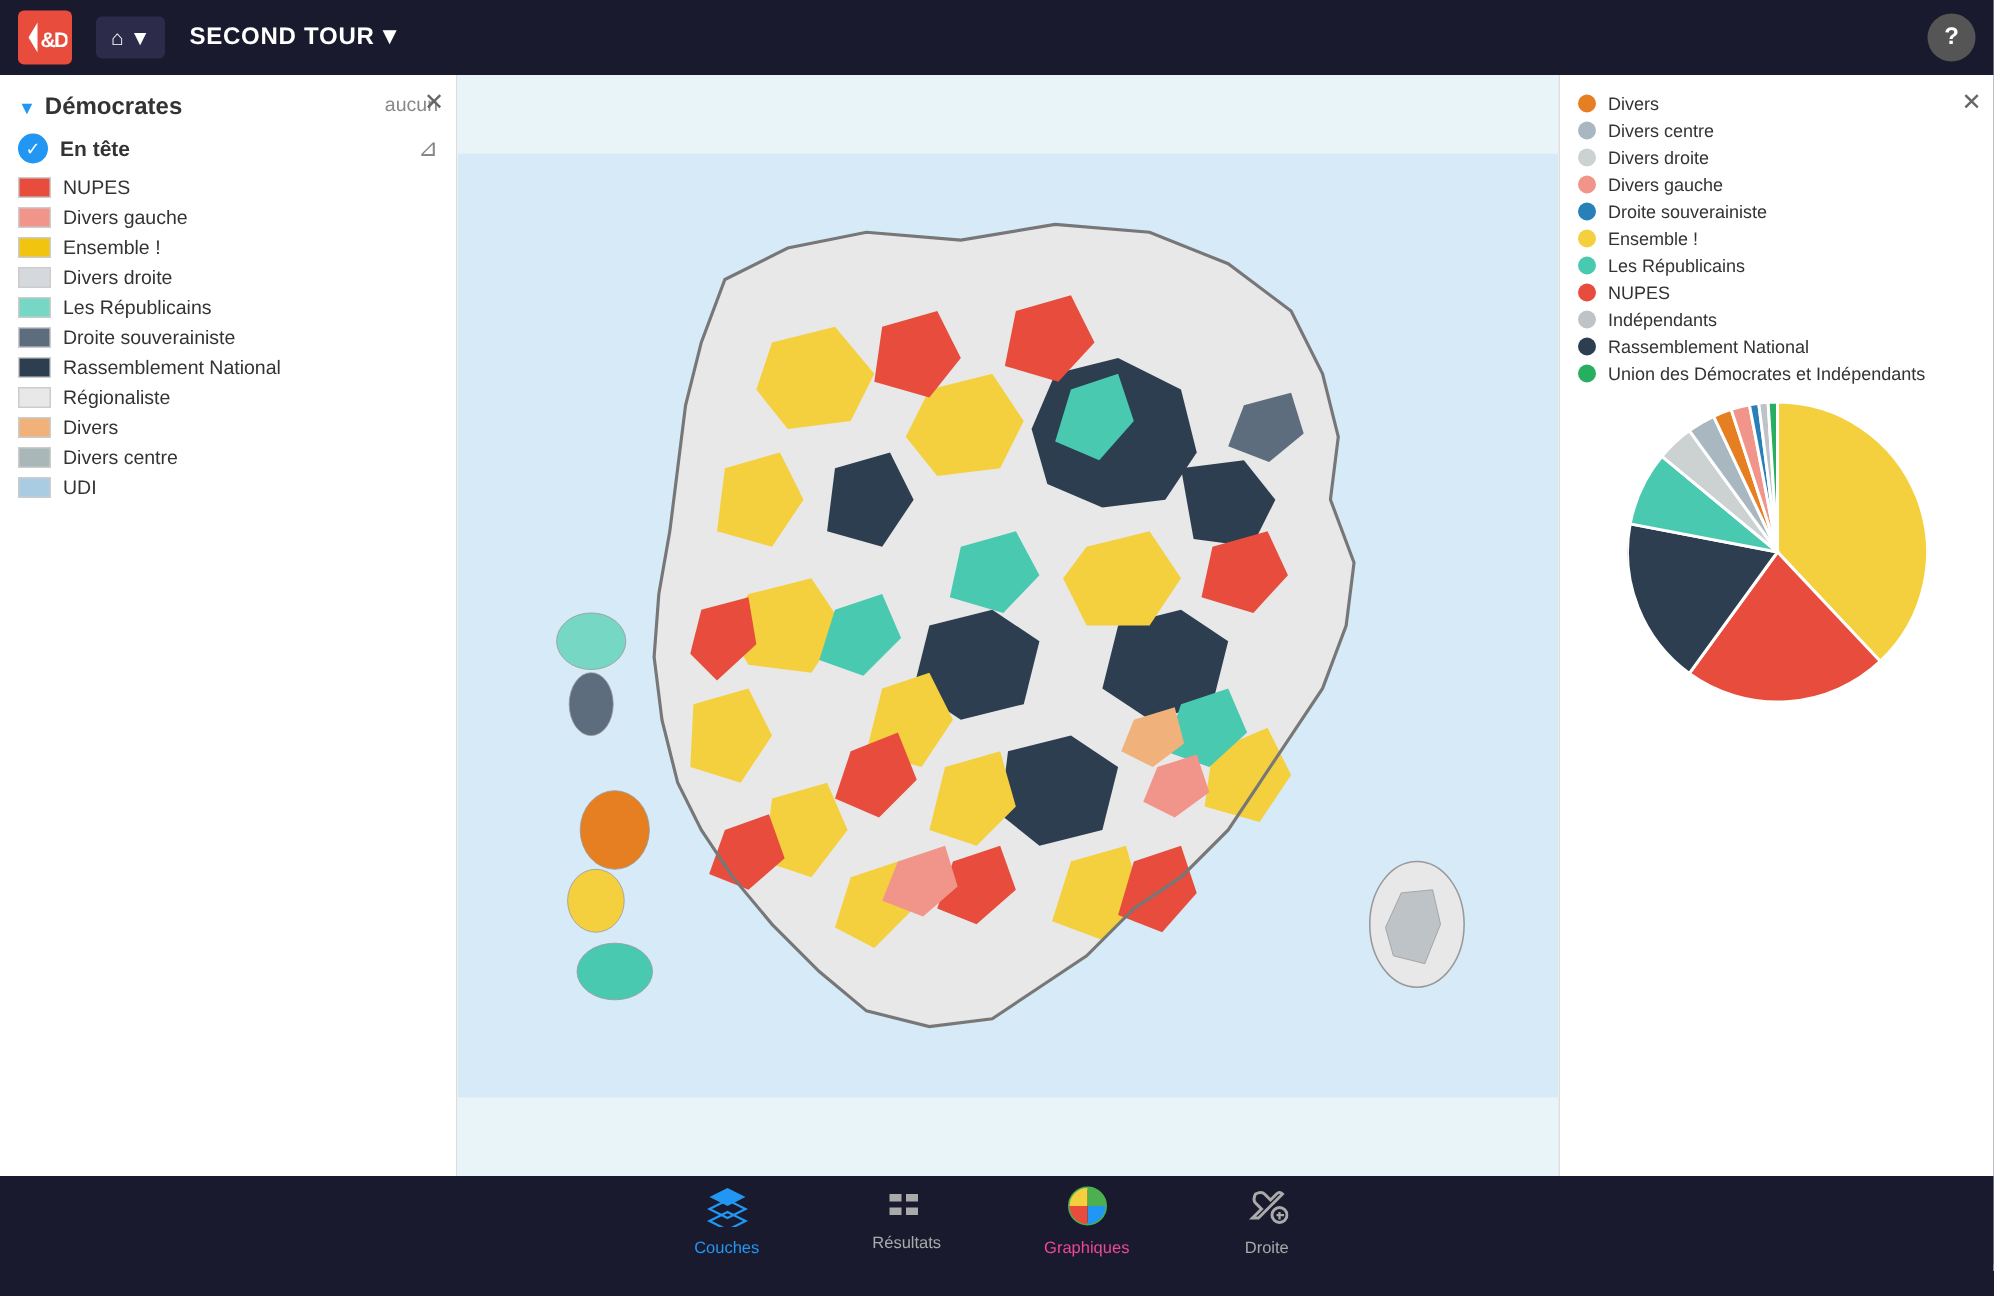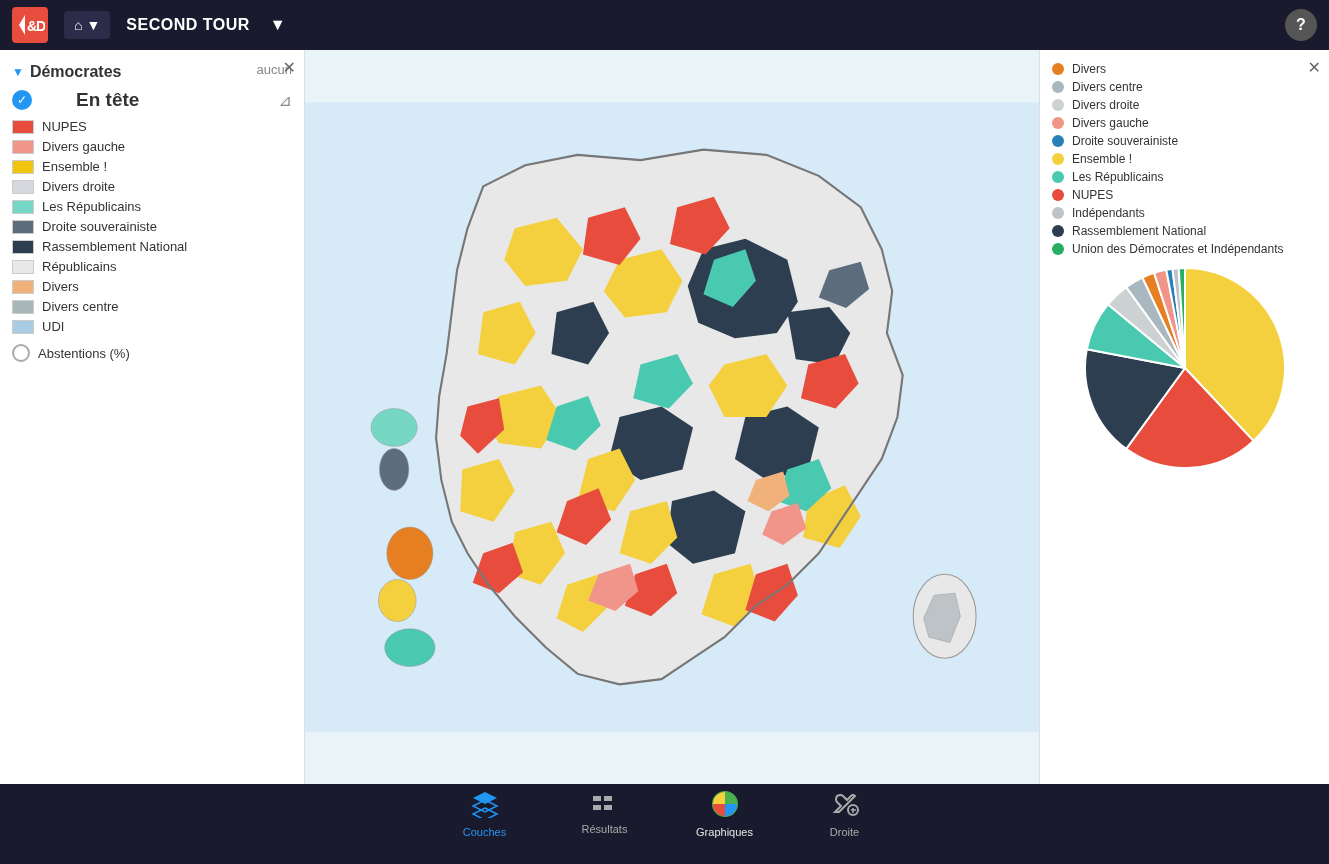--- a/index.html
+++ b/index.html
@@ -43,21 +43,21 @@
       border: none;
       color: white;
       padding: 6px 10px;
       border-radius: 4px;
       cursor: pointer;
       font-size: 14px;
     }
     #tour-btn {
       display: flex;
       align-items: center;
-      gap: 20px;
+      gap: 2px;
       background: transparent;
       border: none;
       color: white;
       font-size: 16px;
       font-weight: bold;
       cursor: pointer;
       letter-spacing: 0.5px;
     }
     #help-btn {
       margin-left: auto;
@@ -127,21 +127,21 @@
       width: 20px;
       height: 20px;
       background: #2196F3;
       border-radius: 50%;
       display: flex;
       align-items: center;
       justify-content: center;
       color: white;
       font-size: 12px;
     }
-    .en-tete-label { font-size: 19px; font-weight: bold; margin-left: 36px; }
+    .en-tete-label { font-size: 14px; font-weight: bold; }
     .filter-icon {
       margin-left: auto;
       color: #888;
       font-size: 16px;
       cursor: pointer;
     }
     .legend-list { margin-top: 4px; }
     .legend-item {
       display: flex;
       align-items: center;
@@ -241,21 +241,21 @@
       display: flex;
       flex-direction: column;
       align-items: center;
       gap: 4px;
       color: #aaa;
       font-size: 12px;
       cursor: pointer;
       min-width: 60px;
     }
     .toolbar-item.active { color: #2196F3; }
-    .toolbar-item.active-green { color: #e5e5e5; }
+    .toolbar-item.active-green { color: #ec4899; }
     .toolbar-icon {
       font-size: 22px;
       line-height: 1;
     }
     .toolbar-label { font-size: 11px; }
   </style>
 </head>
 <body>
 
 <div id="navbar">
@@ -325,40 +325,36 @@
         <div class="legend-item">
       <div class="legend-color" style="background:#5d6d7e"></div>
       <span>Droite souverainiste</span>
     </div>
         <div class="legend-item">
       <div class="legend-color" style="background:#2c3e50"></div>
       <span>Rassemblement National</span>
     </div>
         <div class="legend-item">
       <div class="legend-color" style="background:#e8e8e8"></div>
-      <span>Républicains</span>
+      <span>Régionaliste</span>
     </div>
         <div class="legend-item">
       <div class="legend-color" style="background:#f0b27a"></div>
       <span>Divers</span>
     </div>
         <div class="legend-item">
       <div class="legend-color" style="background:#aab7b8"></div>
       <span>Divers centre</span>
     </div>
         <div class="legend-item">
       <div class="legend-color" style="background:#a9cce3"></div>
       <span>UDI</span>
     </div>
       </div>
 
-    <div class="abstentions-row">
-      <div class="radio-circle"></div>
-      <span>Abstentions (%)</span>
-    </div>
   </div>
 
   <div id="map-area">
     <svg id="france-map" viewBox="0 0 700 600">
 
       <rect width="700" height="600" fill="#d6eaf8"></rect>
 
       <path d="M 170,80 L 210,60 L 260,50 L 320,55 L 380,45 L 440,50 L 490,70 L 530,100 L 550,140 L 560,180 L 555,220 L 570,260 L 565,300 L 550,340 L 530,370 L 510,400 L 490,430 L 460,460 L 430,480 L 400,510 L 370,530 L 340,550 L 300,555 L 260,545 L 230,520 L 200,490 L 175,460 L 155,430 L 140,400 L 130,360 L 125,320 L 128,280 L 135,240 L 140,200 L 145,160 L 155,120 Z" fill="#e8e8e8" stroke="#999" stroke-width="1"></path>
 
       <path d="M 380,140 L 420,130 L 460,150 L 470,190 L 450,220 L 410,225 L 375,210 L 365,175 Z" fill="#2c3e50"></path>

